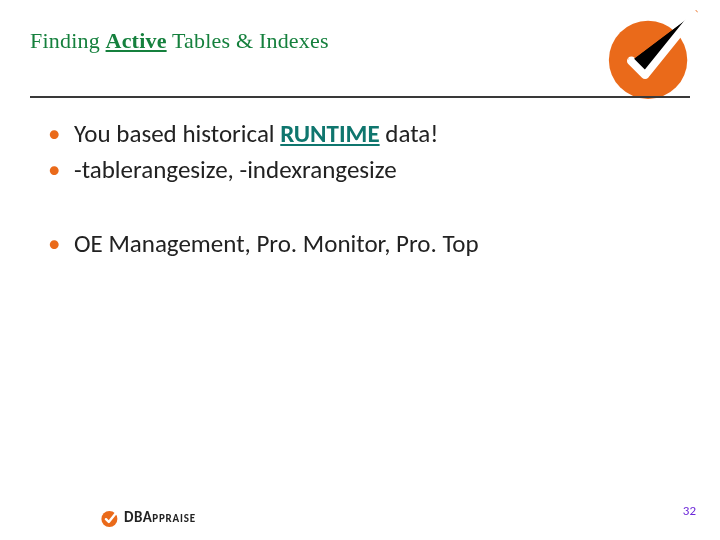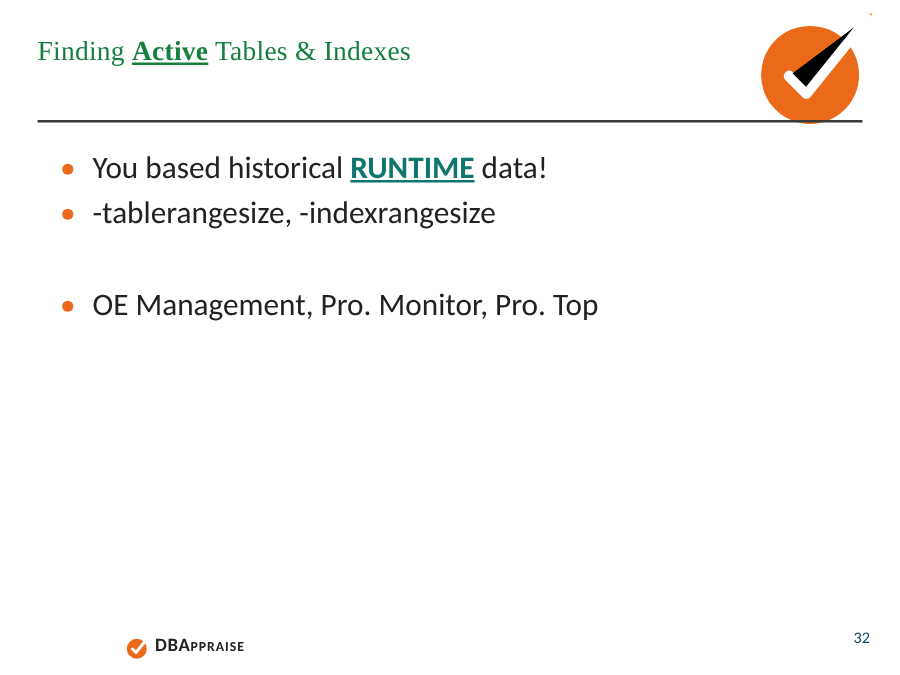--- a/index.html
+++ b/index.html
@@ -116,21 +116,21 @@
   .footer-logo .name .rest {
     font-weight: 700;
     font-size: 11px;
     letter-spacing: 0.8px;
   }
   .pagenum {
     position: absolute;
     right: 24px;
     bottom: 22px;
     font-size: 13px;
-    color: #0c4a6e;
+    color: #6d28d9;
   }
 </style>
 </head>
 <body>
 
 <div class="slide">
 
   <div class="logo-top">
     <svg viewBox="0 0 100 100">
       <circle cx="47" cy="55" r="40" fill="#ea6a1a"></circle>

